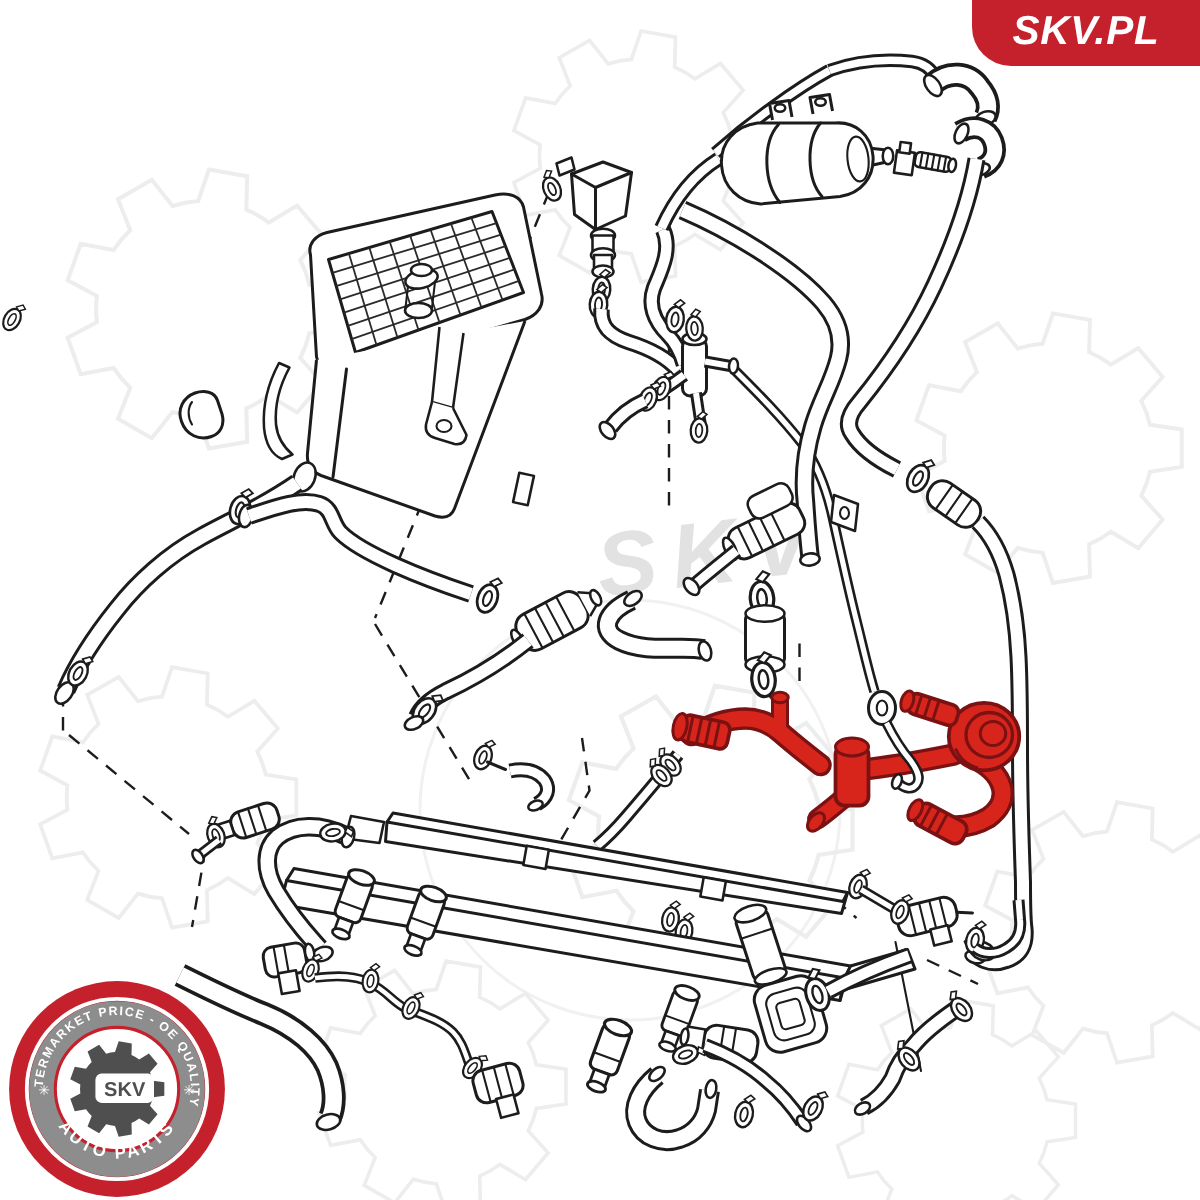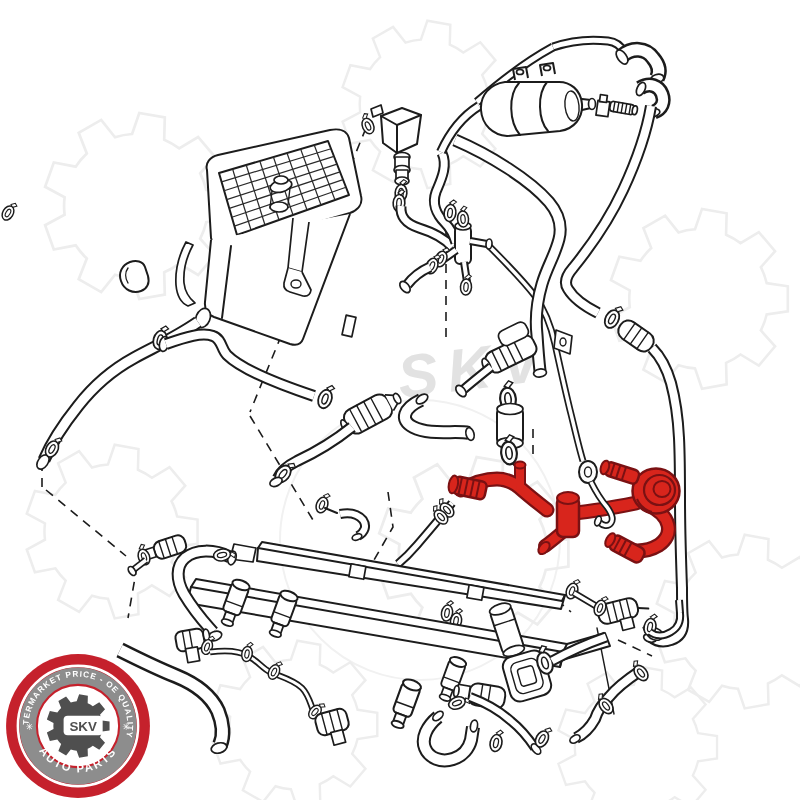--- a/index.html
+++ b/index.html
@@ -468,20 +468,23 @@
     </g>
   </g>
 
   <g>
     <use href="#h16" class="ho" stroke-width="7"></use>
         <use href="#h16" class="hi" stroke-width="3.5"></use>
     <ellipse class="wf1" cx="598" cy="521" rx="3" ry="5" transform="rotate(20 598 521)"></ellipse>
   </g>
 </svg>
 
+<div id="banner">
+  <span>SKV.PL</span>
+</div>
 
 <svg id="badge" viewBox="0 0 144 144">
   <circle cx="72" cy="72" r="70" fill="#c5212c"></circle>
   <circle cx="72" cy="72" r="58.5" fill="none" stroke="#ffffff" stroke-width="2.5"></circle>
   <circle cx="72" cy="72" r="57" fill="#8d8d8d"></circle>
   <circle cx="72" cy="72" r="40" fill="#ffffff" stroke="#c5212c" stroke-width="2"></circle>
   <defs>
     <path id="arcTop" d="M24,72 A48,48 0 1 1 120,72 A48,48 0 1 1 24,72"></path>
     <path id="arcBottom" d="M27,72 A45,45 0 0 0 117,72"></path>
   </defs>

